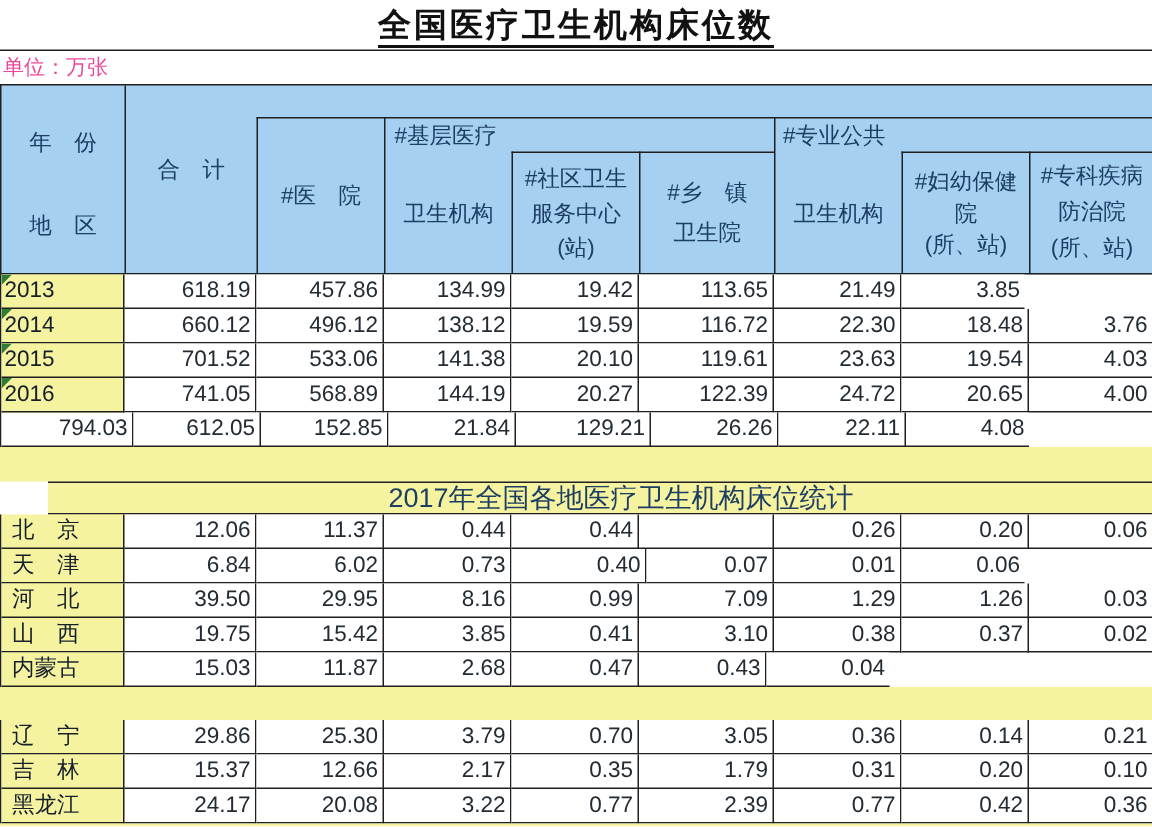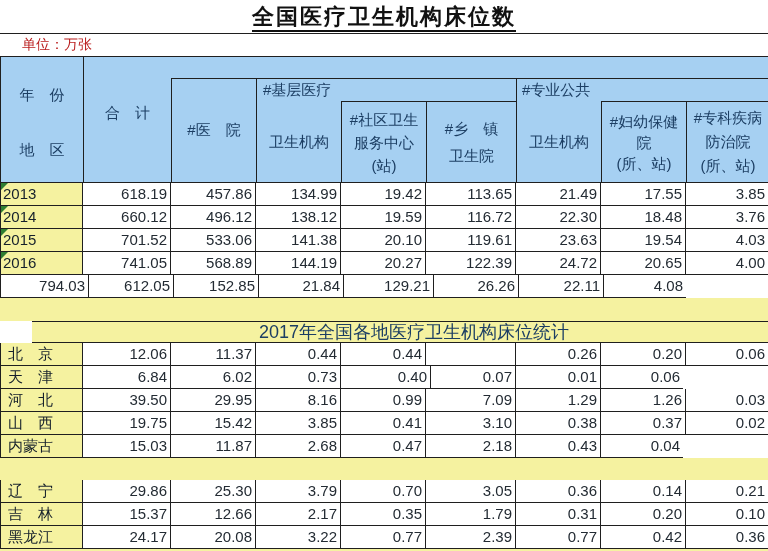--- a/index.html
+++ b/index.html
@@ -14,21 +14,21 @@
   #screen{
     position:relative;width:768px;height:551px;overflow:hidden;
     font-family:"Liberation Sans","DejaVu Sans",sans-serif;
     color:var(--ink);background:#fff;
   }
   .abs{position:absolute;}
   
   #title{top:2px;left:0;width:768px;text-align:center;font-size:22px;font-weight:bold;letter-spacing:2px;color:#111;}
   #title span{border-bottom:2px solid #111;padding-bottom:1px;}
   #hr1{top:33px;left:0;width:768px;height:1px;background:var(--border);}
-  #unit{top:36px;left:2px;font-size:14px;color:#b91c1c;margin-left:20px;}
+  #unit{top:36px;left:2px;font-size:14px;color:#ec4899;}
   
   #header{top:56px;left:0;width:768px;height:127px;background:var(--header-bg);
     border-top:1px solid var(--border);border-left:1px solid var(--border);border-bottom:1px solid var(--border);
     box-sizing:border-box;font-size:15px;color:var(--header-ink);}
   .line{position:absolute;background:var(--border);}
   .hcell{position:absolute;display:flex;align-items:center;justify-content:center;text-align:center;}
   .hcol{position:absolute;display:flex;flex-direction:column;align-items:center;justify-content:center;text-align:center;}
   .hlabel{position:absolute;white-space:pre;}
   
   .block{position:absolute;left:0;width:768px;border-left:1px solid var(--border);box-sizing:border-box;}
@@ -108,21 +108,20 @@
 
   <div class="block" style="top:183px;">
     <div class="row">
       <div class="cell name year"><span class="tri"></span><span>2013</span></div>
       <div class="cell num c2">618.19</div>
       <div class="cell num c3">457.86</div>
       <div class="cell num c4">134.99</div>
       <div class="cell num c5">19.42</div>
       <div class="cell num c6">113.65</div>
       <div class="cell num c7">21.49</div>
-      <div class="cell num c8">17.55</div>
       <div class="cell num c9">3.85</div>
     </div>
     <div class="row">
       <div class="cell name year"><span class="tri"></span><span>2014</span></div>
       <div class="cell num c2">660.12</div>
       <div class="cell num c3">496.12</div>
       <div class="cell num c4">138.12</div>
       <div class="cell num c5">19.59</div>
       <div class="cell num c6">116.72</div>
       <div class="cell num c7">22.30</div>
@@ -212,21 +211,20 @@
       <div class="cell num c7">0.38</div>
       <div class="cell num c8">0.37</div>
       <div class="cell num c9">0.02</div>
     </div>
     <div class="row">
       <div class="cell name">内蒙古</div>
       <div class="cell num c2">15.03</div>
       <div class="cell num c3">11.87</div>
       <div class="cell num c4">2.68</div>
       <div class="cell num c5">0.47</div>
-      <div class="cell num c6">2.18</div>
       <div class="cell num c7">0.43</div>
       <div class="cell num c9">0.04</div>
     </div>
   </div>
 
   <div class="band" style="top:458px;height:22px;"></div>
 
   <div class="block" style="top:480px;">
     <div class="row">
       <div class="cell name">辽　宁</div>

